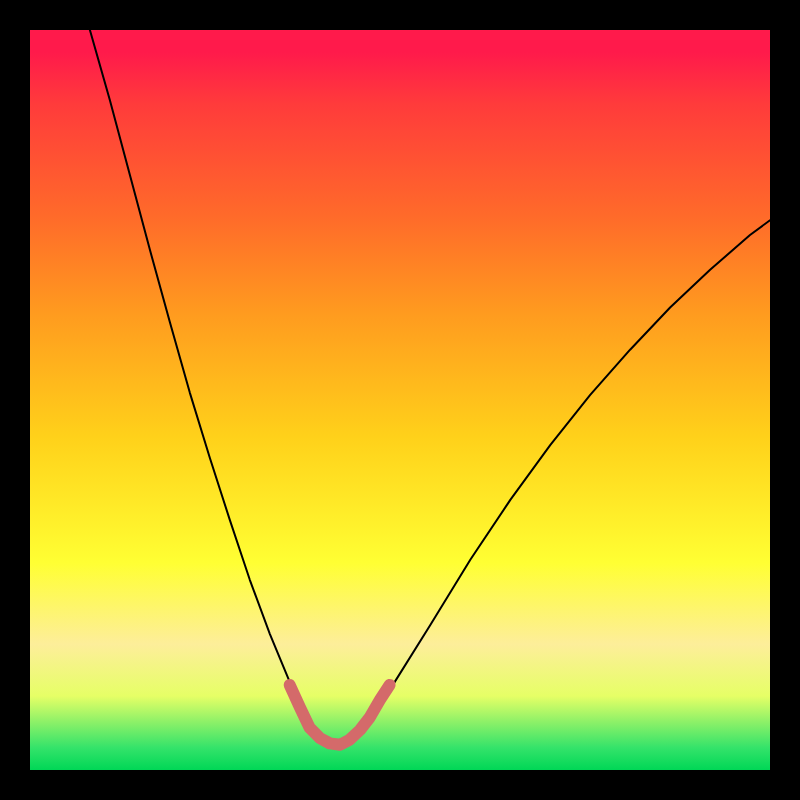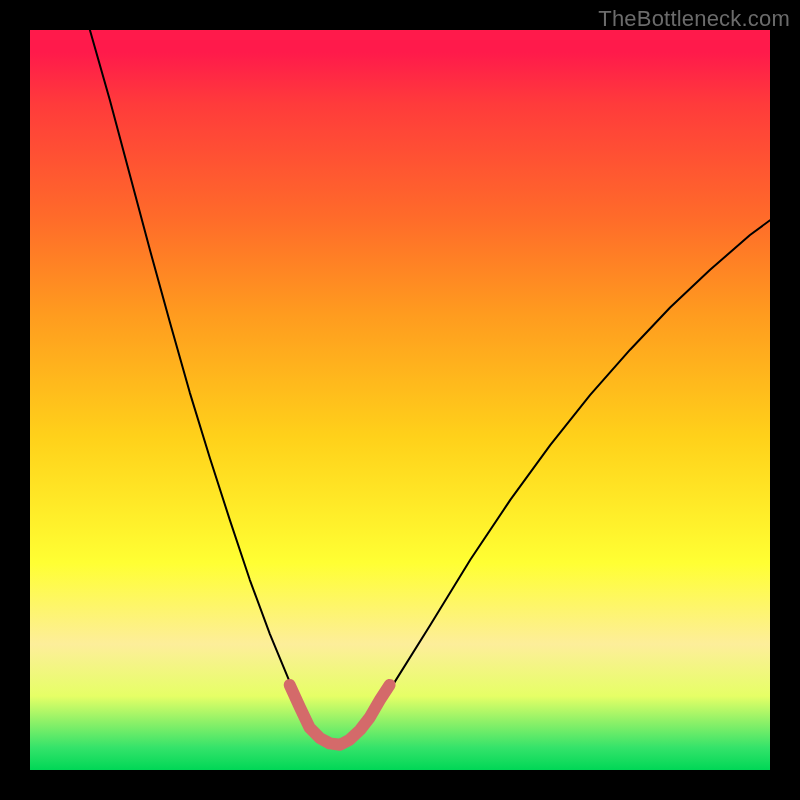--- a/index.html
+++ b/index.html
@@ -52,21 +52,20 @@
     top: 0;
     width: 740px;
     height: 740px;
     overflow: visible;
   }
 </style>
 </head>
 <body>
 
 <div class="frame">
-  <div class="watermark">TheBottleneck.com</div>
 
   <div class="plot-area">
     <svg class="curves" viewBox="0 0 740 740" preserveAspectRatio="none">
       <path fill="none" stroke-linecap="round" stroke-linejoin="round" d="M59.9 0.0 L79.9 70.3 L99.9 145.0 L119.9 219.8 L139.9 292.3 L159.8 362.6 L179.8 427.7 L199.8 489.9 L219.8 549.8 L239.8 603.8 L259.7 651.9 L279.7 691.2" stroke="#000000" stroke-width="2"></path>
       <path fill="none" stroke-linecap="round" stroke-linejoin="round" d="M339.7 691.2 L359.6 660.1 L400.3 595.0 L440.3 529.8 L480.3 469.9 L520.2 415.1 L560.2 364.8 L600.1 319.7 L640.1 277.5 L680.1 239.8 L720.0 205.0 L740.0 190.2" stroke="#000000" stroke-width="2"></path>
       <path fill="none" stroke-linecap="round" stroke-linejoin="round" d="M259.7 654.9 L270.1 677.8 L279.7 697.8 L290.1 708.2 L299.7 713.4 L310.1 714.8 L319.7 709.7 L330.0 700.0 L339.7 687.5 L350.0 669.7 L359.6 654.9" stroke="#d46a6a" stroke-width="12"></path>
     </svg>
   </div>
 </div>
 

